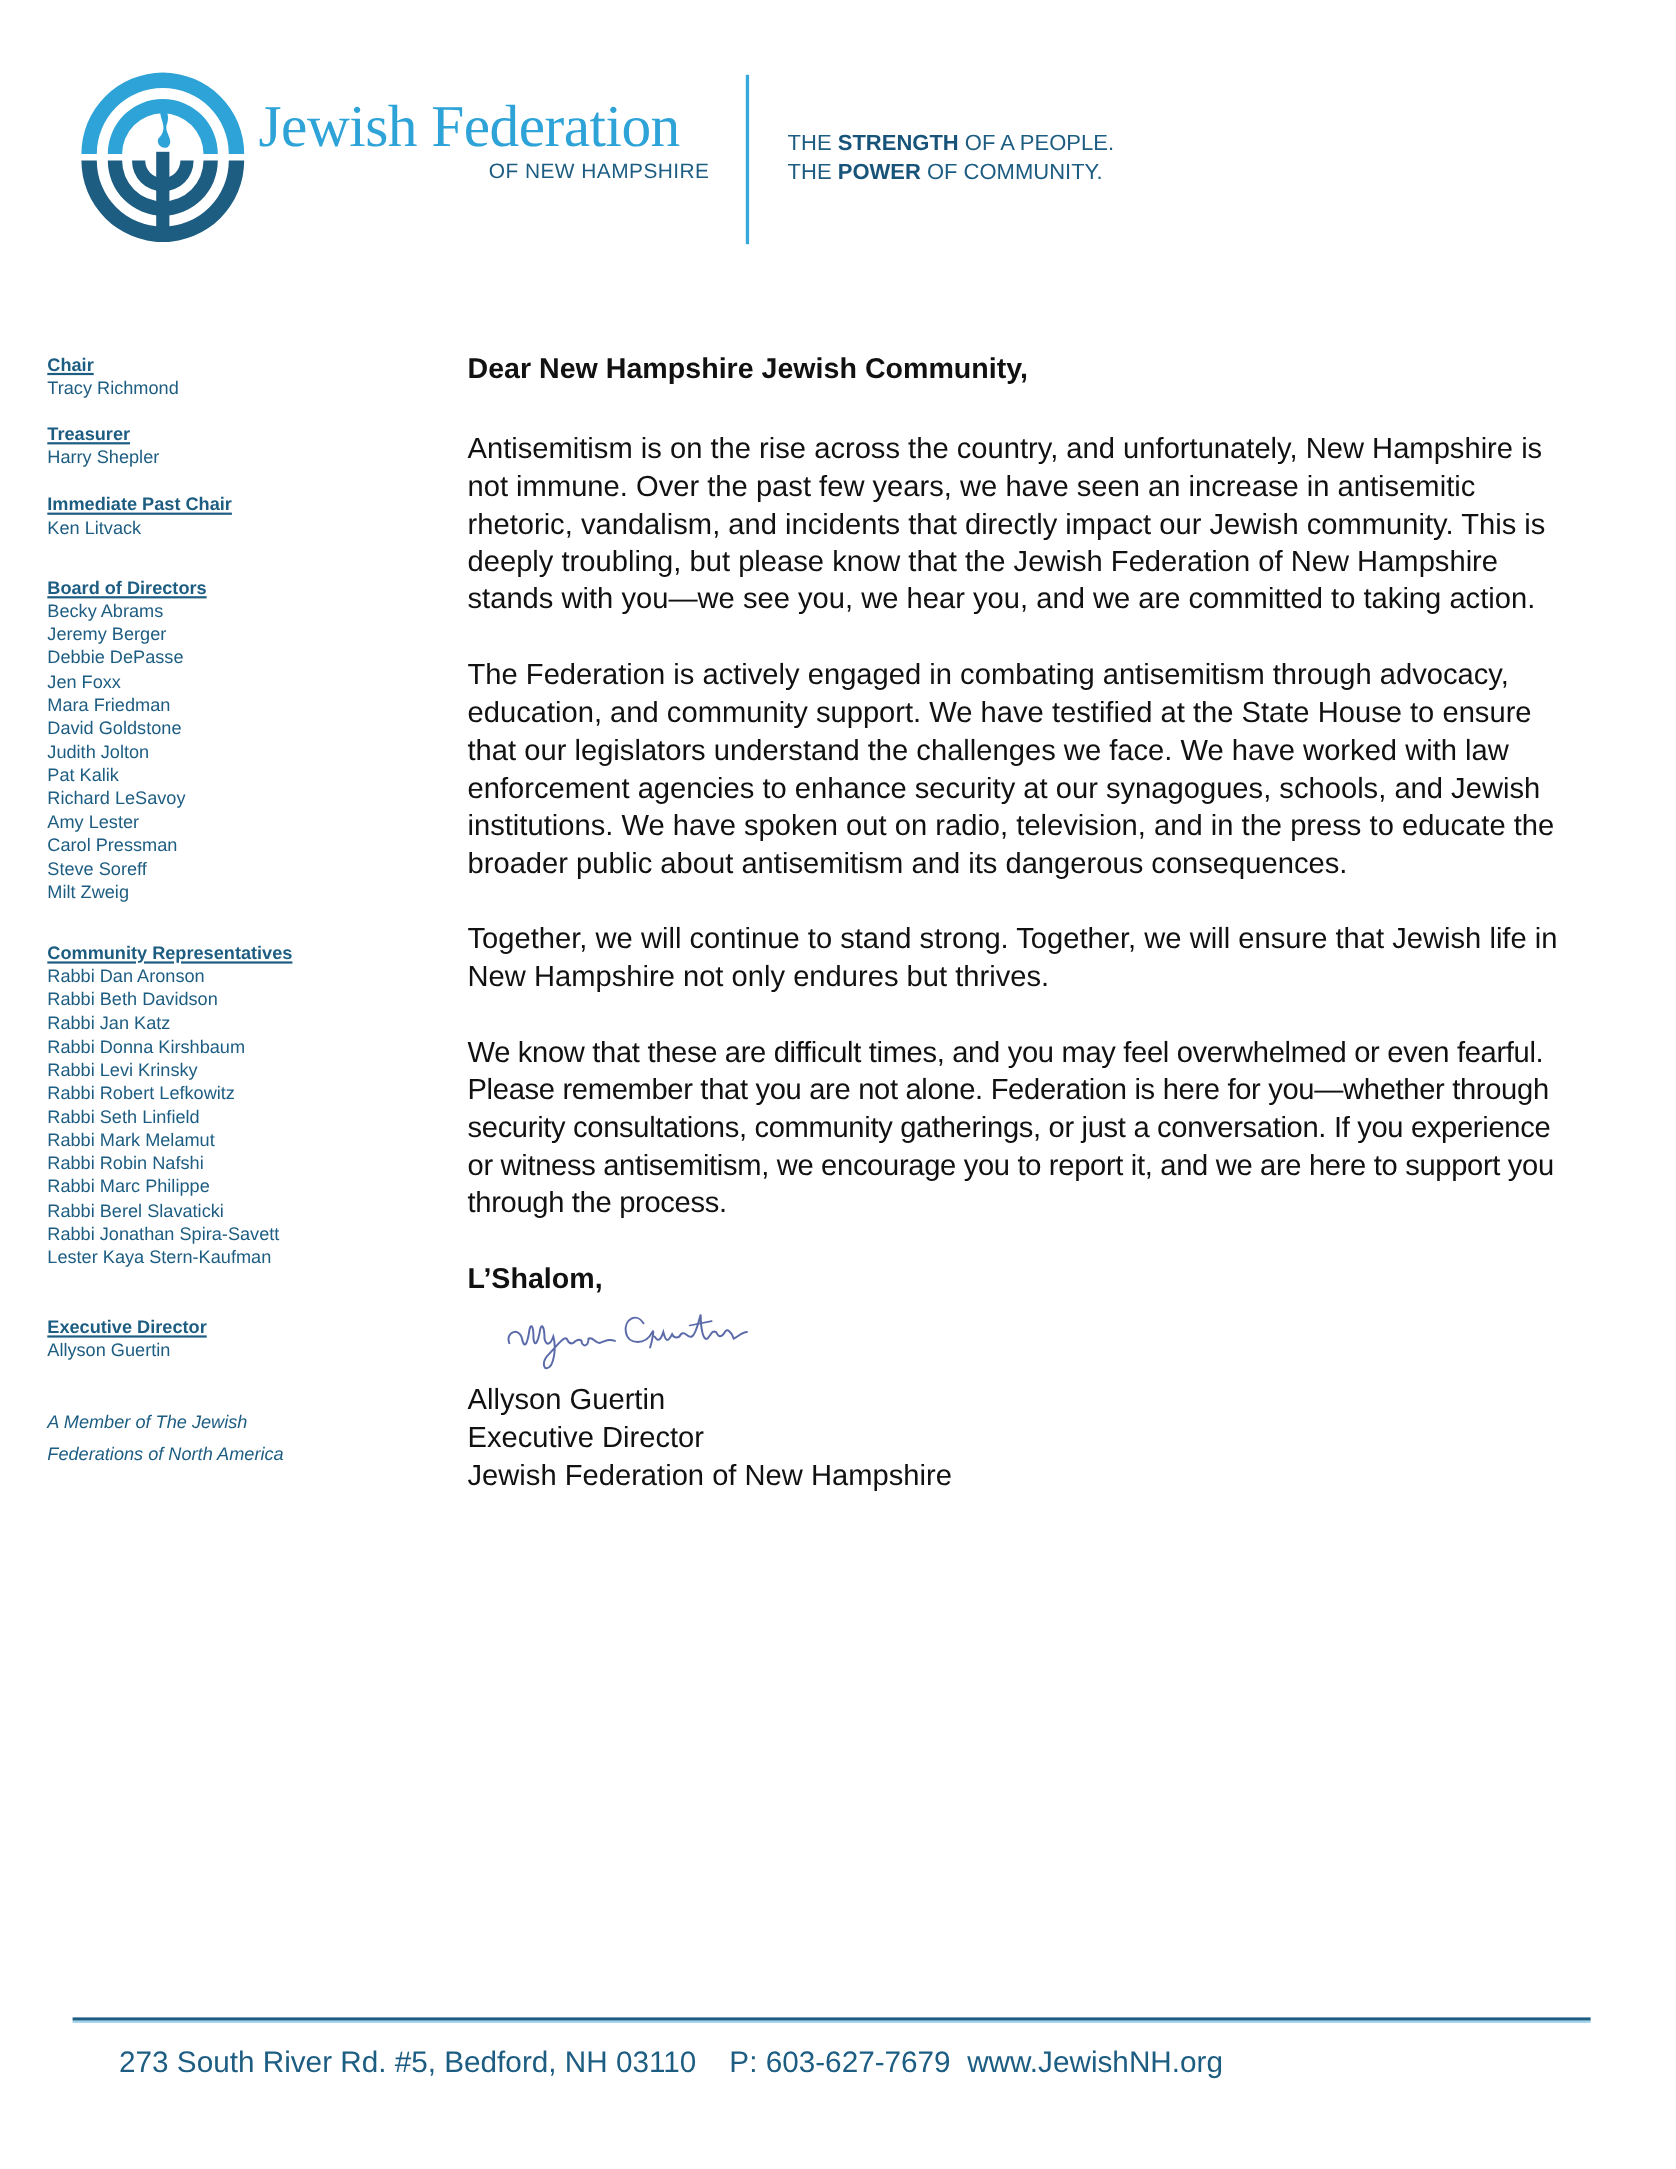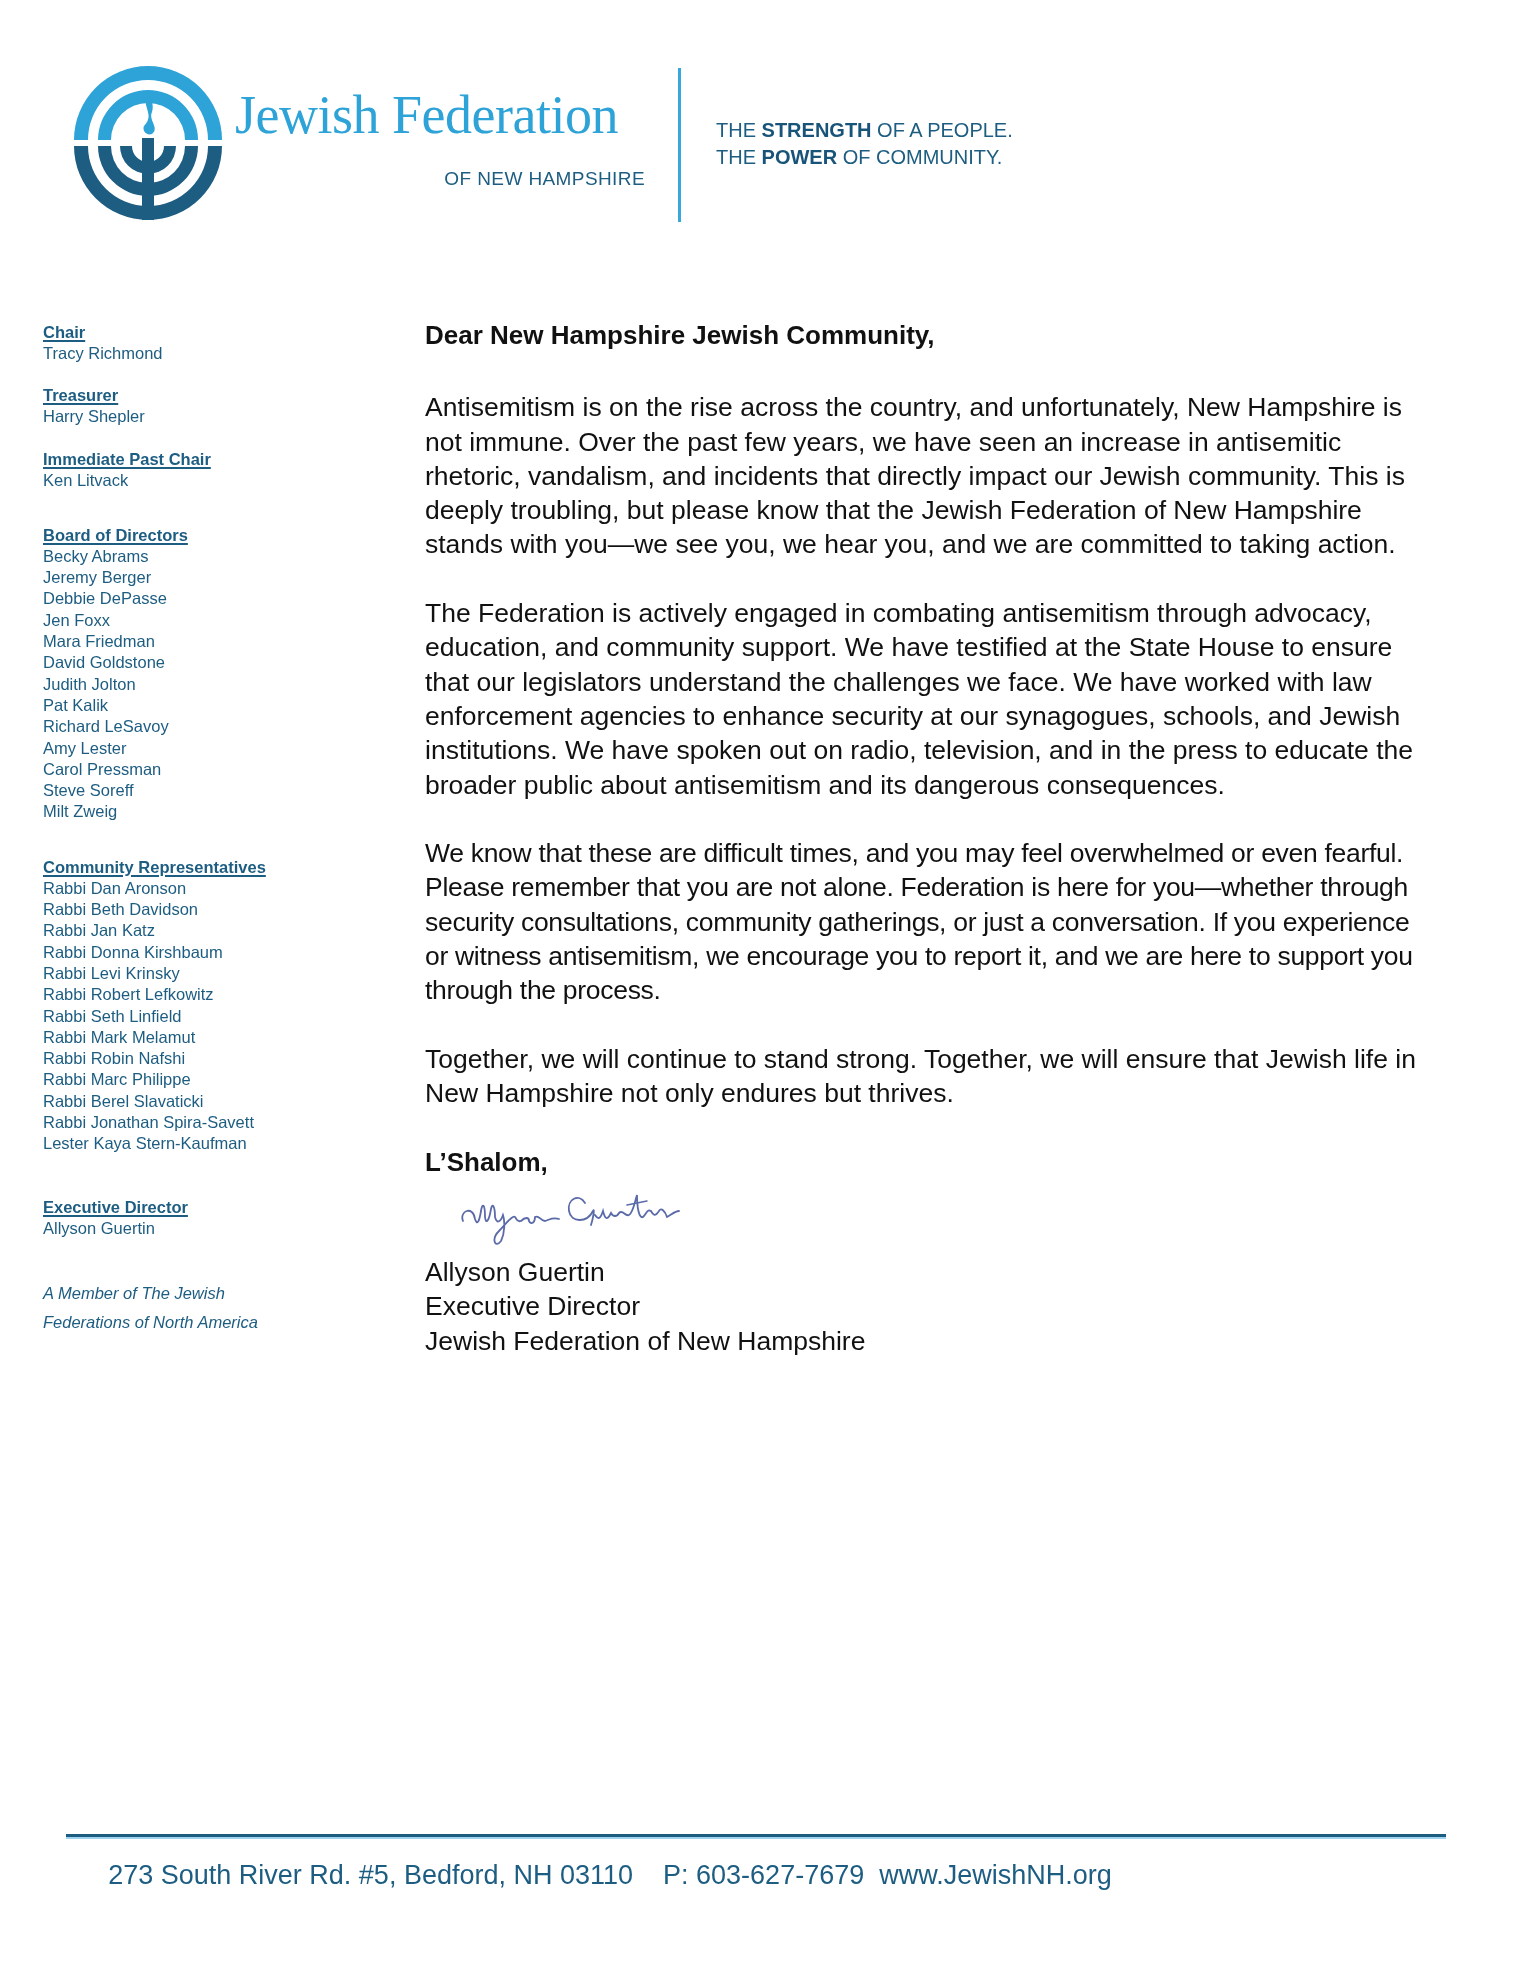--- a/index.html
+++ b/index.html
@@ -1,21 +1,21 @@
 <!DOCTYPE html>
 <html><head>
 <meta charset="utf-8">
 <style>
   html, body { margin: 0; padding: 0; background: #ffffff; }
   body { width: 1524px; height: 1972px; position: relative; overflow: hidden; font-family: "Liberation Sans", sans-serif; }
 
   
   .emblem { position: absolute; left: 68px; top: 64px; width: 160px; height: 160px; }
   .brand-name { position: absolute; left: 235px; top: 88px; font-family: "Liberation Serif", serif; font-size: 54px; color: #2ea3d8; line-height: 1; letter-spacing: -0.5px; white-space: nowrap; }
-  .brand-sub { position: absolute; left: 420px; top: 146px; width: 225px; text-align: right; font-size: 19px; color: #1d5d82; letter-spacing: 0.4px; white-space: nowrap; margin-top: 22px; }
+  .brand-sub { position: absolute; left: 420px; top: 146px; width: 225px; text-align: right; font-size: 19px; color: #1d5d82; letter-spacing: 0.4px; white-space: nowrap; }
   .header-divider { position: absolute; left: 678px; top: 68px; width: 3px; height: 154px; background: #35a9dc; }
   .tagline { position: absolute; left: 716px; top: 117px; font-size: 20px; line-height: 27px; color: #1d5d82; white-space: nowrap; }
   .tagline b { font-weight: bold; color: #185479; }
 
   
   .sidebar { position: absolute; left: 43px; top: 295px; width: 290px; color: #1d5d82; font-size: 16.5px; margin-top: 27px; }
   .sb-group { margin-bottom: 21px; }
   .sb-heading { font-weight: bold; text-decoration: underline; text-decoration-thickness: 2px; text-underline-offset: 2px; line-height: 21px; display: block; }
   .sb-name { line-height: 21.3px; display: block; }
   .sb-group.board { margin-top: 34px; }
@@ -121,22 +121,22 @@
   <div class="sb-member">
     <div>A Member of The Jewish</div>
     <div>Federations of North America</div>
   </div>
 </div>
 
 <div class="letter">
   <p class="salutation">Dear New Hampshire Jewish Community,</p>
   <p class="para">Antisemitism is on the rise across the country, and unfortunately, New Hampshire is not immune. Over the past few years, we have seen an increase in antisemitic rhetoric, vandalism, and incidents that directly impact our Jewish community. This is deeply troubling, but please know that the Jewish Federation of New Hampshire stands with you—we see you, we hear you, and we are committed to taking action.</p>
   <p class="para">The Federation is actively engaged in combating antisemitism through advocacy, education, and community support. We have testified at the State House to ensure that our legislators understand the challenges we face. We have worked with law enforcement agencies to enhance security at our synagogues, schools, and Jewish institutions. We have spoken out on radio, television, and in the press to educate the broader public about antisemitism and its dangerous consequences.</p>
+  <p class="para">Together, we will continue to stand strong. Together, we will ensure that Jewish life in New Hampshire not only endures but thrives.</p>
   <p class="para condensed">We know that these are difficult times, and you may feel overwhelmed or even fearful. Please remember that you are not alone. Federation is here for you—whether through security consultations, community gatherings, or just a conversation. If you experience or witness antisemitism, we encourage you to report it, and we are here to support you through the process.</p>
-  <p class="para">Together, we will continue to stand strong. Together, we will ensure that Jewish life in New Hampshire not only endures but thrives.</p>
   <p class="closing">L’Shalom,</p>
   <svg class="signature" viewBox="0 0 270 68">
     <path d="M8 40 C4 30 18 24 20 38 C22 44 24 42 26 30 C27 22 30 22 30 36 C31 44 34 40 36 28 C37 22 40 24 40 36 C42 44 46 40 48 34 C50 40 50 52 46 60 C40 68 36 58 44 50 C50 44 54 38 58 36 C62 34 60 42 66 40 C70 36 74 36 74 40 C76 44 80 42 80 36 C84 34 86 40 90 40 C96 38 98 36 104 38" fill="none" stroke="#5b6aa8" stroke-width="1.8" stroke-linecap="round"></path>
     <path d="M130 22 C124 12 112 18 114 30 C116 42 132 42 138 30 C140 26 138 38 136 44 M140 34 C144 40 146 36 148 30 C150 38 152 40 156 32 C158 36 162 36 164 32 C168 28 170 36 174 34 C178 32 180 20 182 14 C182 26 184 38 188 36 C192 32 192 28 196 30 C198 34 200 36 204 30 C206 26 210 30 212 36 C216 34 220 30 224 30" fill="none" stroke="#5b6aa8" stroke-width="1.8" stroke-linecap="round"></path>
     <path d="M172 24 L192 20" fill="none" stroke="#5b6aa8" stroke-width="1.5" stroke-linecap="round"></path>
   </svg>
   <span class="sig-line">Allyson Guertin</span>
   <span class="sig-line">Executive Director</span>
   <span class="sig-line">Jewish Federation of New Hampshire</span>
 </div>

